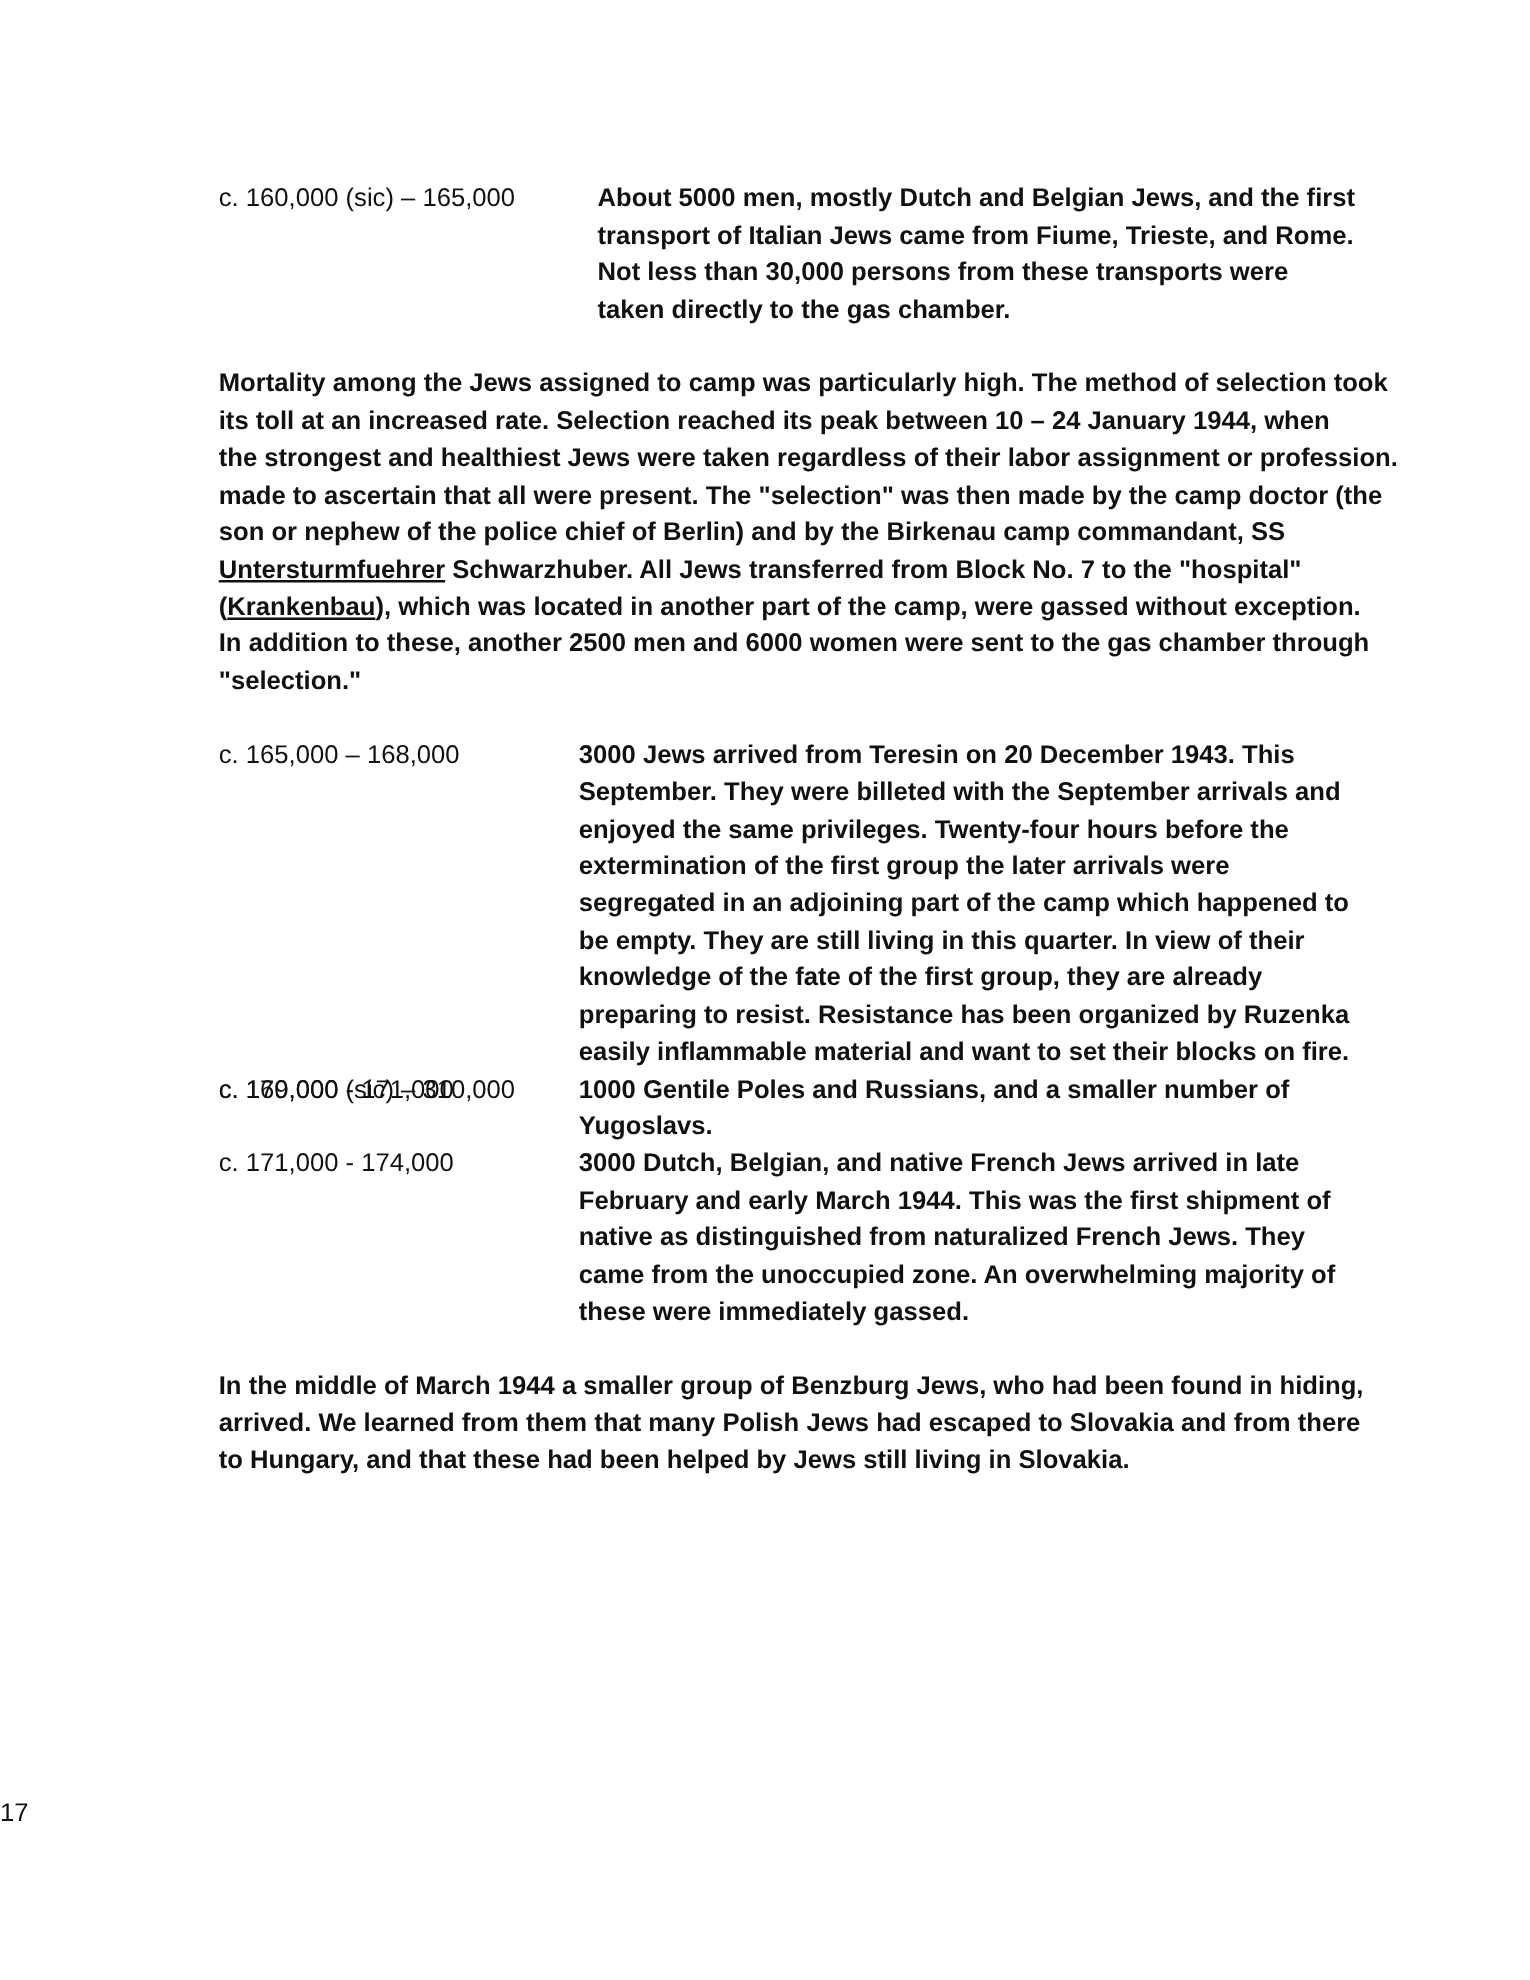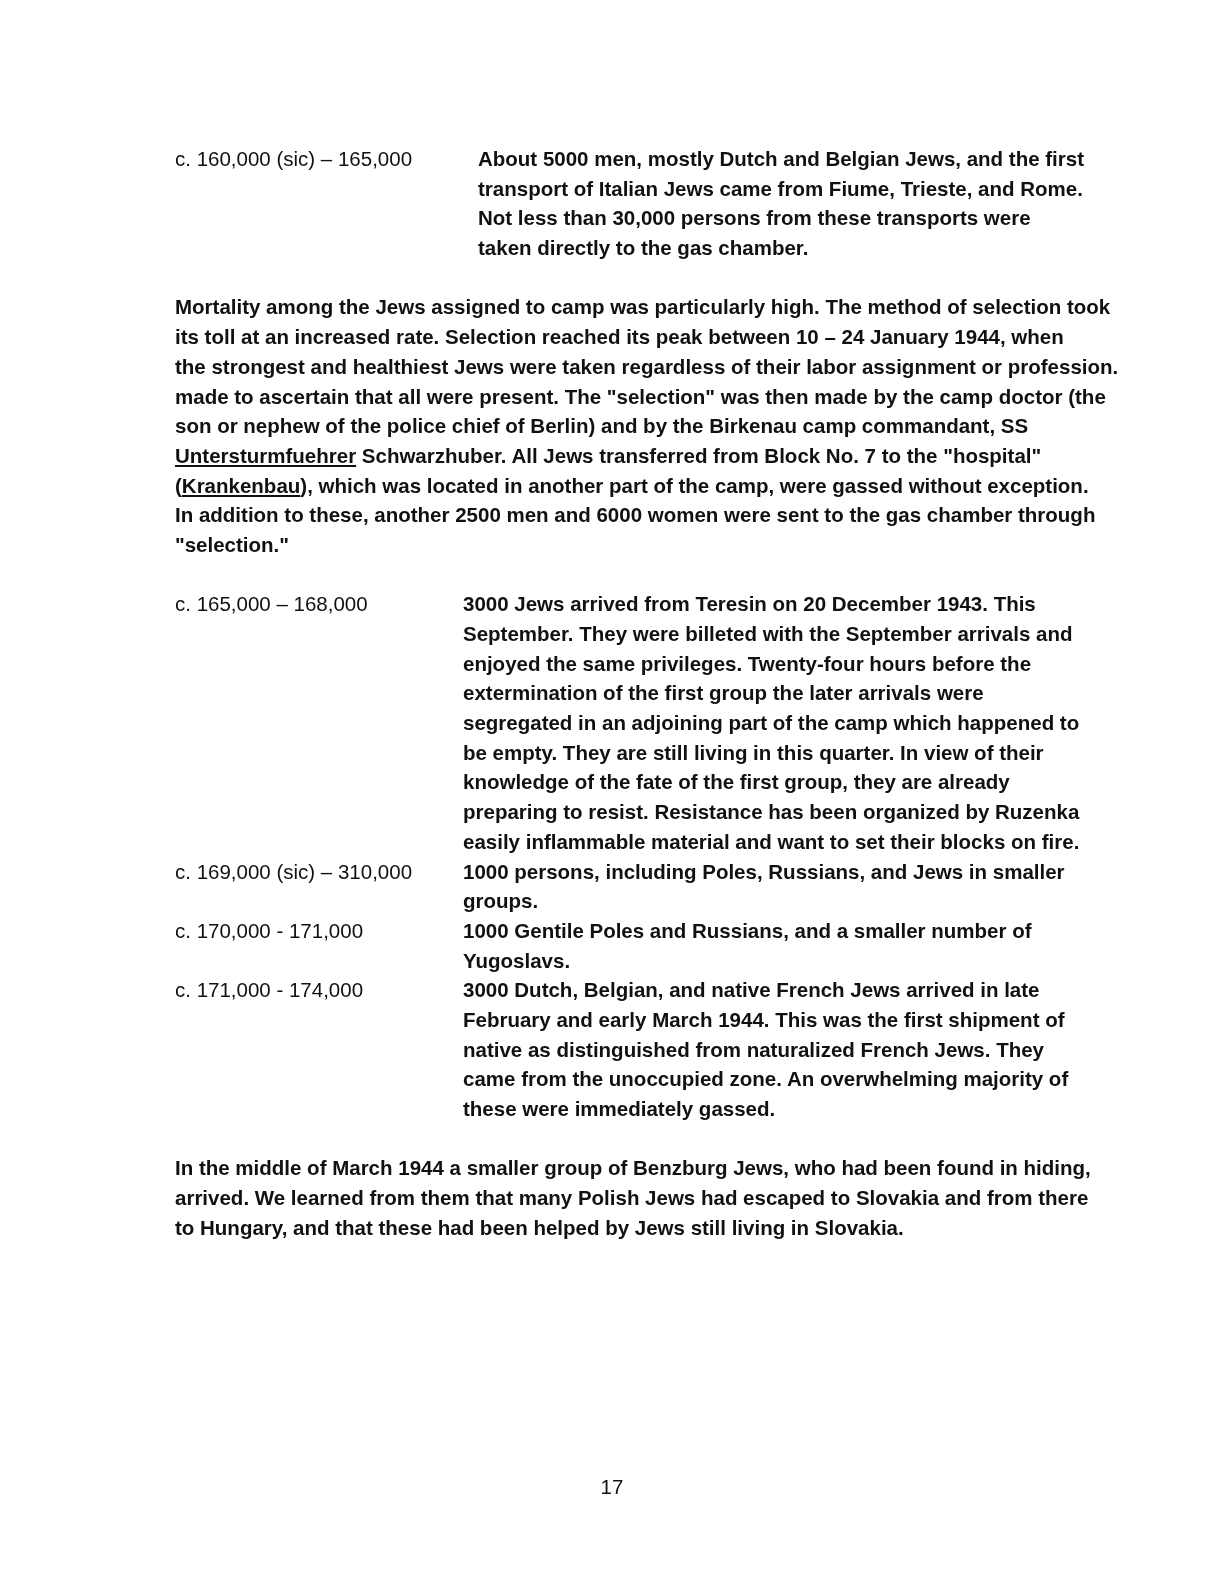--- a/index.html
+++ b/index.html
@@ -42,22 +42,21 @@
     }
     .entry.e1 .desc { margin-left: 303px; }
     .entry.e2 .desc { margin-left: 288px; }
     .para { }
     .gap { height: 29.7px; }
     u { text-decoration: underline; text-underline-offset: 2px; }
     .page-number {
       position: absolute;
       left: 0;
       width: 1224px;
-      top: 1472px;
-      text-align: center;
+      top: 1436px;
       font-size: 20.5px;
       line-height: 29px;
     }
   </style>
 </head>
 <body>
 
 <div class="page">
 
   <div class="entry e1">
@@ -100,24 +99,20 @@
       <div class="line">segregated in an adjoining part of the camp which happened to</div>
       <div class="line">be empty. They are still living in this quarter. In view of their</div>
       <div class="line">knowledge of the fate of the first group, they are already</div>
       <div class="line">preparing to resist. Resistance has been organized by Ruzenka</div>
       <div class="line">easily inflammable material and want to set their blocks on fire.</div>
     </div>
   </div>
 
   <div class="entry e2">
     <div class="range">c. 169,000 (sic) – 310,000</div>
-    <div class="desc">
-      <div class="line">1000 persons, including Poles, Russians, and Jews in smaller</div>
-      <div class="line">groups.</div>
-    </div>
   </div>
 
   <div class="entry e2">
     <div class="range">c. 170,000 - 171,000</div>
     <div class="desc">
       <div class="line">1000 Gentile Poles and Russians, and a smaller number of</div>
       <div class="line">Yugoslavs.</div>
     </div>
   </div>
 

